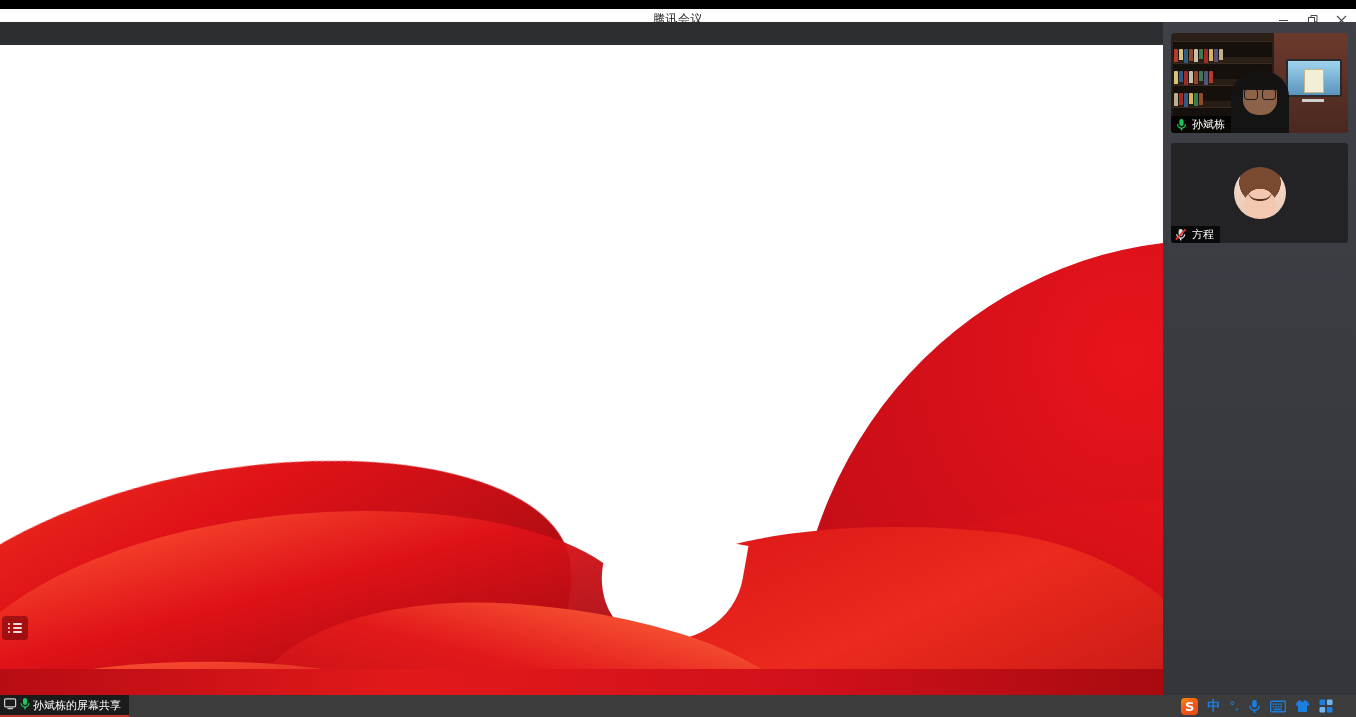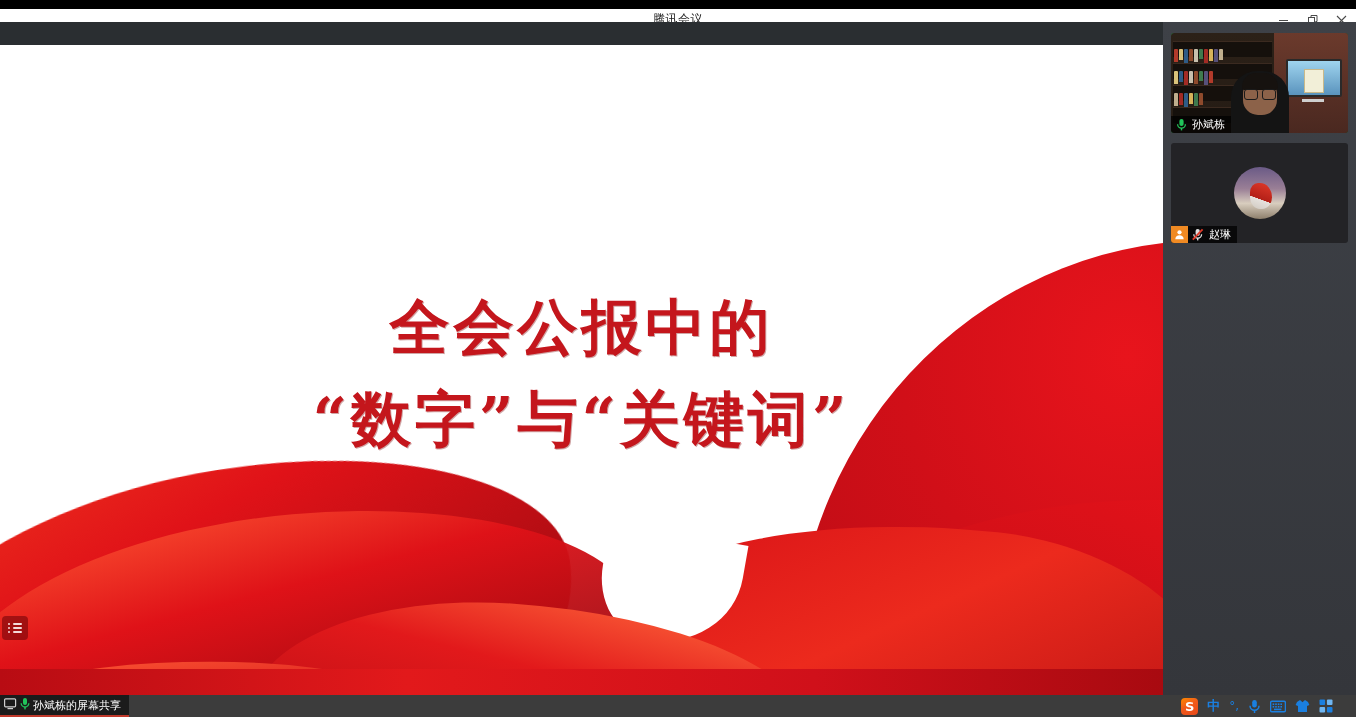--- a/index.html
+++ b/index.html
@@ -360,22 +360,20 @@
       <div class="red-right"></div>
       <div class="red-right2"></div>
       <div class="silk-a"></div>
       <div class="silk-b"></div>
       <div class="silk-d"></div>
       <div class="silk-notch"></div>
       <div class="silk-c"></div>
       <div class="silk-tail"></div>
       <div class="slide-bottom"></div>
 
-      <div id="slide-title">全会公报中的
-“数字”与“关键词”</div>
 
       <div id="slideshow-menu">
         <div class="bars">
           <i></i>
             <i></i>
             <i></i>
         </div>
       </div>
     </div>
   </div>
@@ -433,41 +431,35 @@
           <svg width="11" height="13" viewBox="0 0 11 13">
             <rect x="3.4" y="1" width="4.2" height="7" rx="2.1" fill="#21c45a"></rect>
             <path d="M1.6 6.2a3.9 3.9 0 0 0 7.8 0" fill="none" stroke="#21c45a" stroke-width="1.3"></path>
             <rect x="4.8" y="10" width="1.4" height="2.4" fill="#21c45a"></rect>
           </svg>
         </span>
         <span class="nm">孙斌栋</span>
       </div>
     </div>
 
-
     <div class="tile">
-      <div class="avatar av-zhaolin"></div>
-      <div class="namebar" style="left:0">
-        <span class="hostbadge">
-          <svg width="11" height="11" viewBox="0 0 11 11">
-            <circle cx="5.5" cy="3.3" r="2.1" fill="#fff"></circle>
-            <path d="M1.3 10.2c0-2.5 1.9-4 4.2-4s4.2 1.5 4.2 4z" fill="#fff"></path>
-          </svg>
-        </span>
+      <div class="avatar av-fangcheng"></div>
+      <div class="namebar">
         <span class="micicon">
           <svg width="12" height="13" viewBox="0 0 12 13">
             <rect x="3.6" y="1" width="4.2" height="7" rx="2.1" fill="#e0e0e0"></rect>
             <path d="M1.8 6.2a3.9 3.9 0 0 0 7.8 0" fill="none" stroke="#e0e0e0" stroke-width="1.3"></path>
             <rect x="5" y="10" width="1.4" height="2.4" fill="#e0e0e0"></rect>
             <path d="M0.8 11.6 L10.6 1.4" stroke="#e23b2a" stroke-width="1.8"></path>
           </svg>
         </span>
-        <span class="nm">赵琳</span>
+        <span class="nm">方程</span>
       </div>
     </div>
+
 
 
 
 
   </div>
 </div>
 
 <div id="taskbar">
   <div id="taskbar-item">
     <span>

